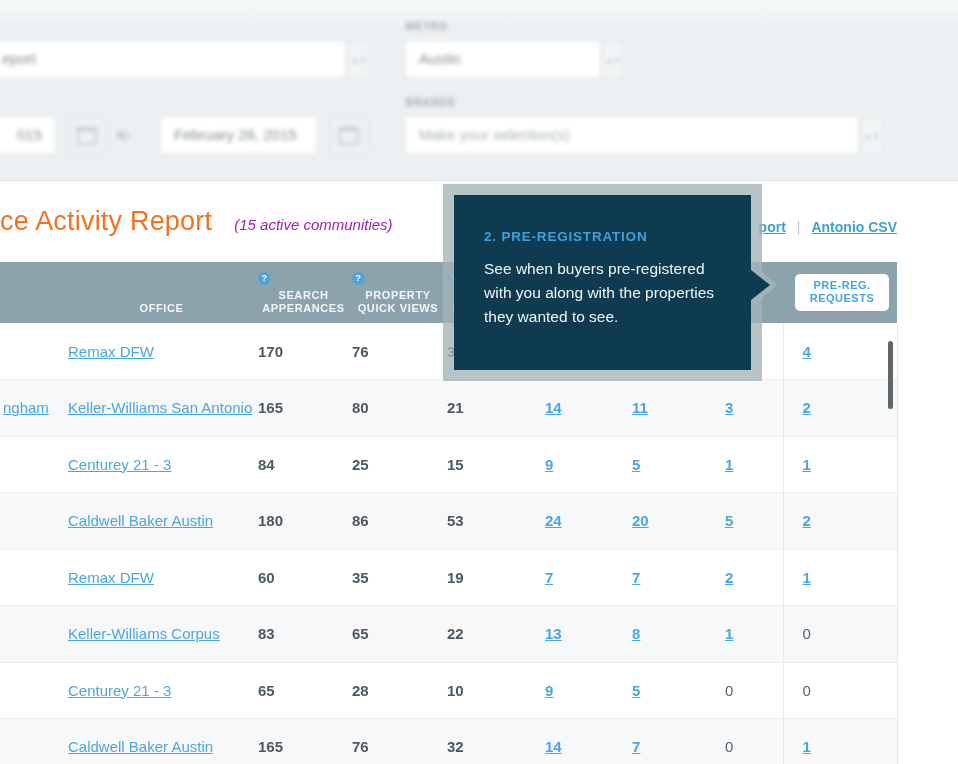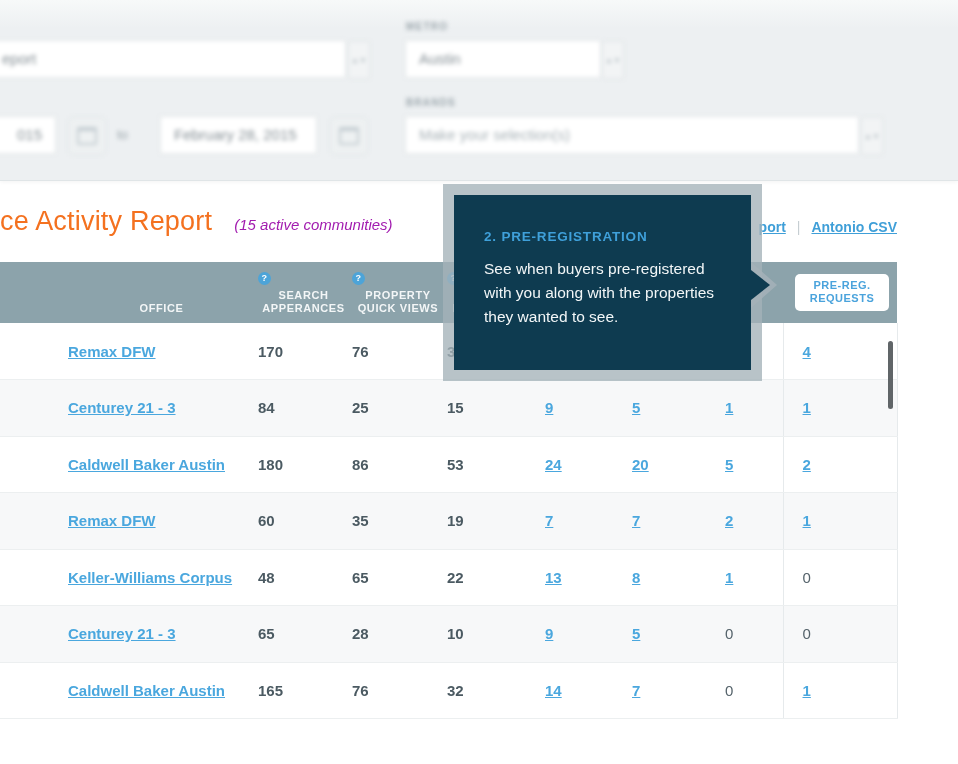--- a/index.html
+++ b/index.html
@@ -66,21 +66,21 @@
   .pill{display:block;width:94px;background:#fff;color:#4aa3dc;font-size:11px;font-weight:bold;
     letter-spacing:.5px;line-height:13px;text-align:center;white-space:pre-line;
     border-radius:5px;padding:5px 0 6px 0;}
   tbody td{
     height:56.5px;font-size:15px;color:#4b5a62;padding:0 0 0 3px;
     border-bottom:1px solid #eceff0;box-sizing:border-box;font-weight:bold;
   }
   tbody tr:nth-child(even) td{background:#f7f8f9;}
   tbody td.c8{border-left:1px solid #e6eaec;border-right:1px solid #e6eaec;padding-left:19px;}
   tbody td a{color:#4aa7de;text-decoration:underline;cursor:pointer;}
-  tbody td.txtcol, tbody td.txtcol a{font-weight:700;}
+  tbody td.txtcol, tbody td.txtcol a{font-weight:400;}
   tbody td .zero{color:#55636b;font-weight:400;}
   
   .tooltip{position:absolute;left:443px;top:184px;width:319px;height:197px;
     background:rgba(164,178,185,.78);z-index:9;}
   .tooltip-box{position:absolute;left:11px;top:11px;right:11px;bottom:11px;background:#0e3b50;
     padding:34px 26px 0 30px;box-sizing:border-box;}
   .tooltip-title{color:#3fa0da;font-size:13.5px;font-weight:bold;letter-spacing:.8px;}
   .tooltip-body{margin-top:13px;color:#f2f6f7;font-size:15.5px;line-height:24px;width:248px;}
   .arrow-halo{position:absolute;left:308px;top:78px;width:0;height:0;
     border:23px solid transparent;border-left:26px solid rgba(164,178,185,.85);border-right:0;}
@@ -173,20 +173,31 @@
         <td class="c1 txtcol"><a>Remax DFW</a></td>
         <td class="c2"><span>170</span></td>
         <td class="c3"><span>76</span></td>
         <td class="c4"><span>3</span></td>
         <td class="c5"></td>
         <td class="c6"></td>
         <td class="c7"></td>
         <td class="c8"><a>4</a></td>
       </tr>
       <tr>
+        <td class="c0 txtcol"><a>ngham</a></td>
+        <td class="c1 txtcol"><a>Keller-Williams San Antonio</a></td>
+        <td class="c2"><span>165</span></td>
+        <td class="c3"><span>80</span></td>
+        <td class="c4"><span>21</span></td>
+        <td class="c5"><a>14</a></td>
+        <td class="c6"><a>11</a></td>
+        <td class="c7"><a>3</a></td>
+        <td class="c8"><a>2</a></td>
+      </tr>
+      <tr>
         <td class="c0 txtcol"></td>
         <td class="c1 txtcol"><a>Centurey 21 - 3</a></td>
         <td class="c2"><span>84</span></td>
         <td class="c3"><span>25</span></td>
         <td class="c4"><span>15</span></td>
         <td class="c5"><a>9</a></td>
         <td class="c6"><a>5</a></td>
         <td class="c7"><a>1</a></td>
         <td class="c8"><a>1</a></td>
       </tr>
@@ -208,21 +219,21 @@
         <td class="c3"><span>35</span></td>
         <td class="c4"><span>19</span></td>
         <td class="c5"><a>7</a></td>
         <td class="c6"><a>7</a></td>
         <td class="c7"><a>2</a></td>
         <td class="c8"><a>1</a></td>
       </tr>
       <tr>
         <td class="c0 txtcol"></td>
         <td class="c1 txtcol"><a>Keller-Williams Corpus</a></td>
-        <td class="c2"><span>48</span></td>
+        <td class="c2"><span>83</span></td>
         <td class="c3"><span>65</span></td>
         <td class="c4"><span>22</span></td>
         <td class="c5"><a>13</a></td>
         <td class="c6"><a>8</a></td>
         <td class="c7"><a>1</a></td>
         <td class="c8"><span class="zero">0</span></td>
       </tr>
       <tr>
         <td class="c0 txtcol"></td>
         <td class="c1 txtcol"><a>Centurey 21 - 3</a></td>

